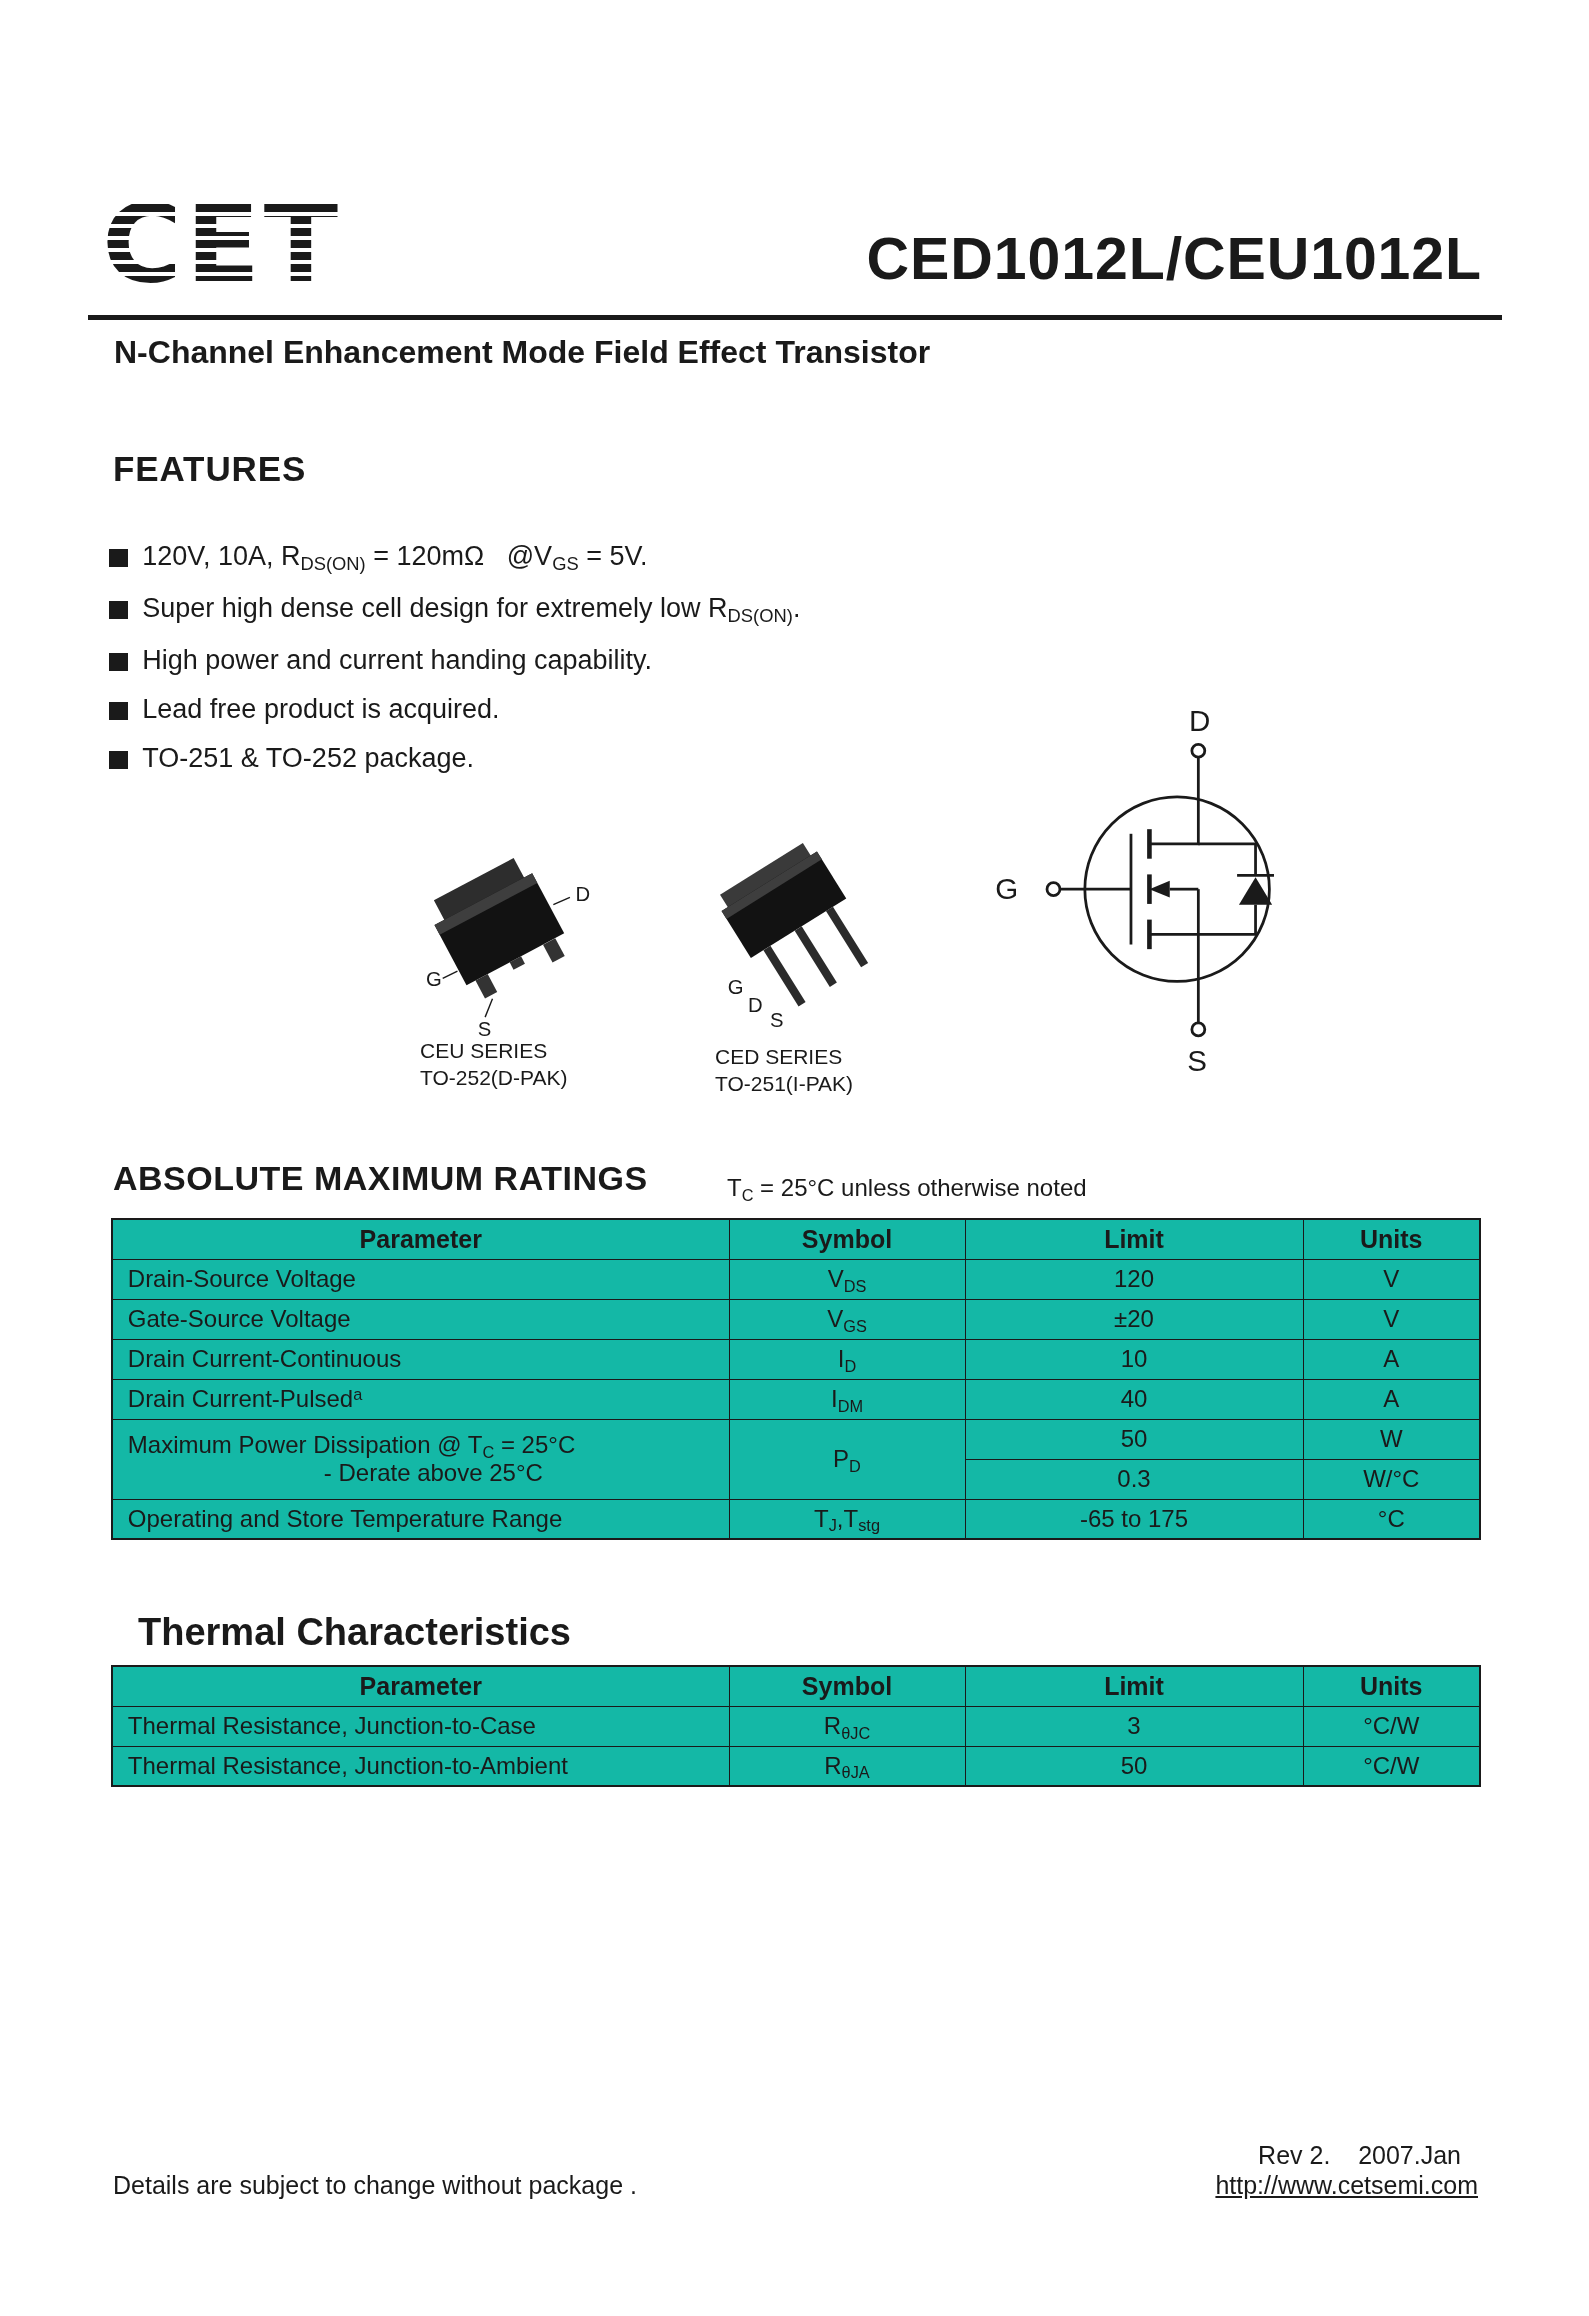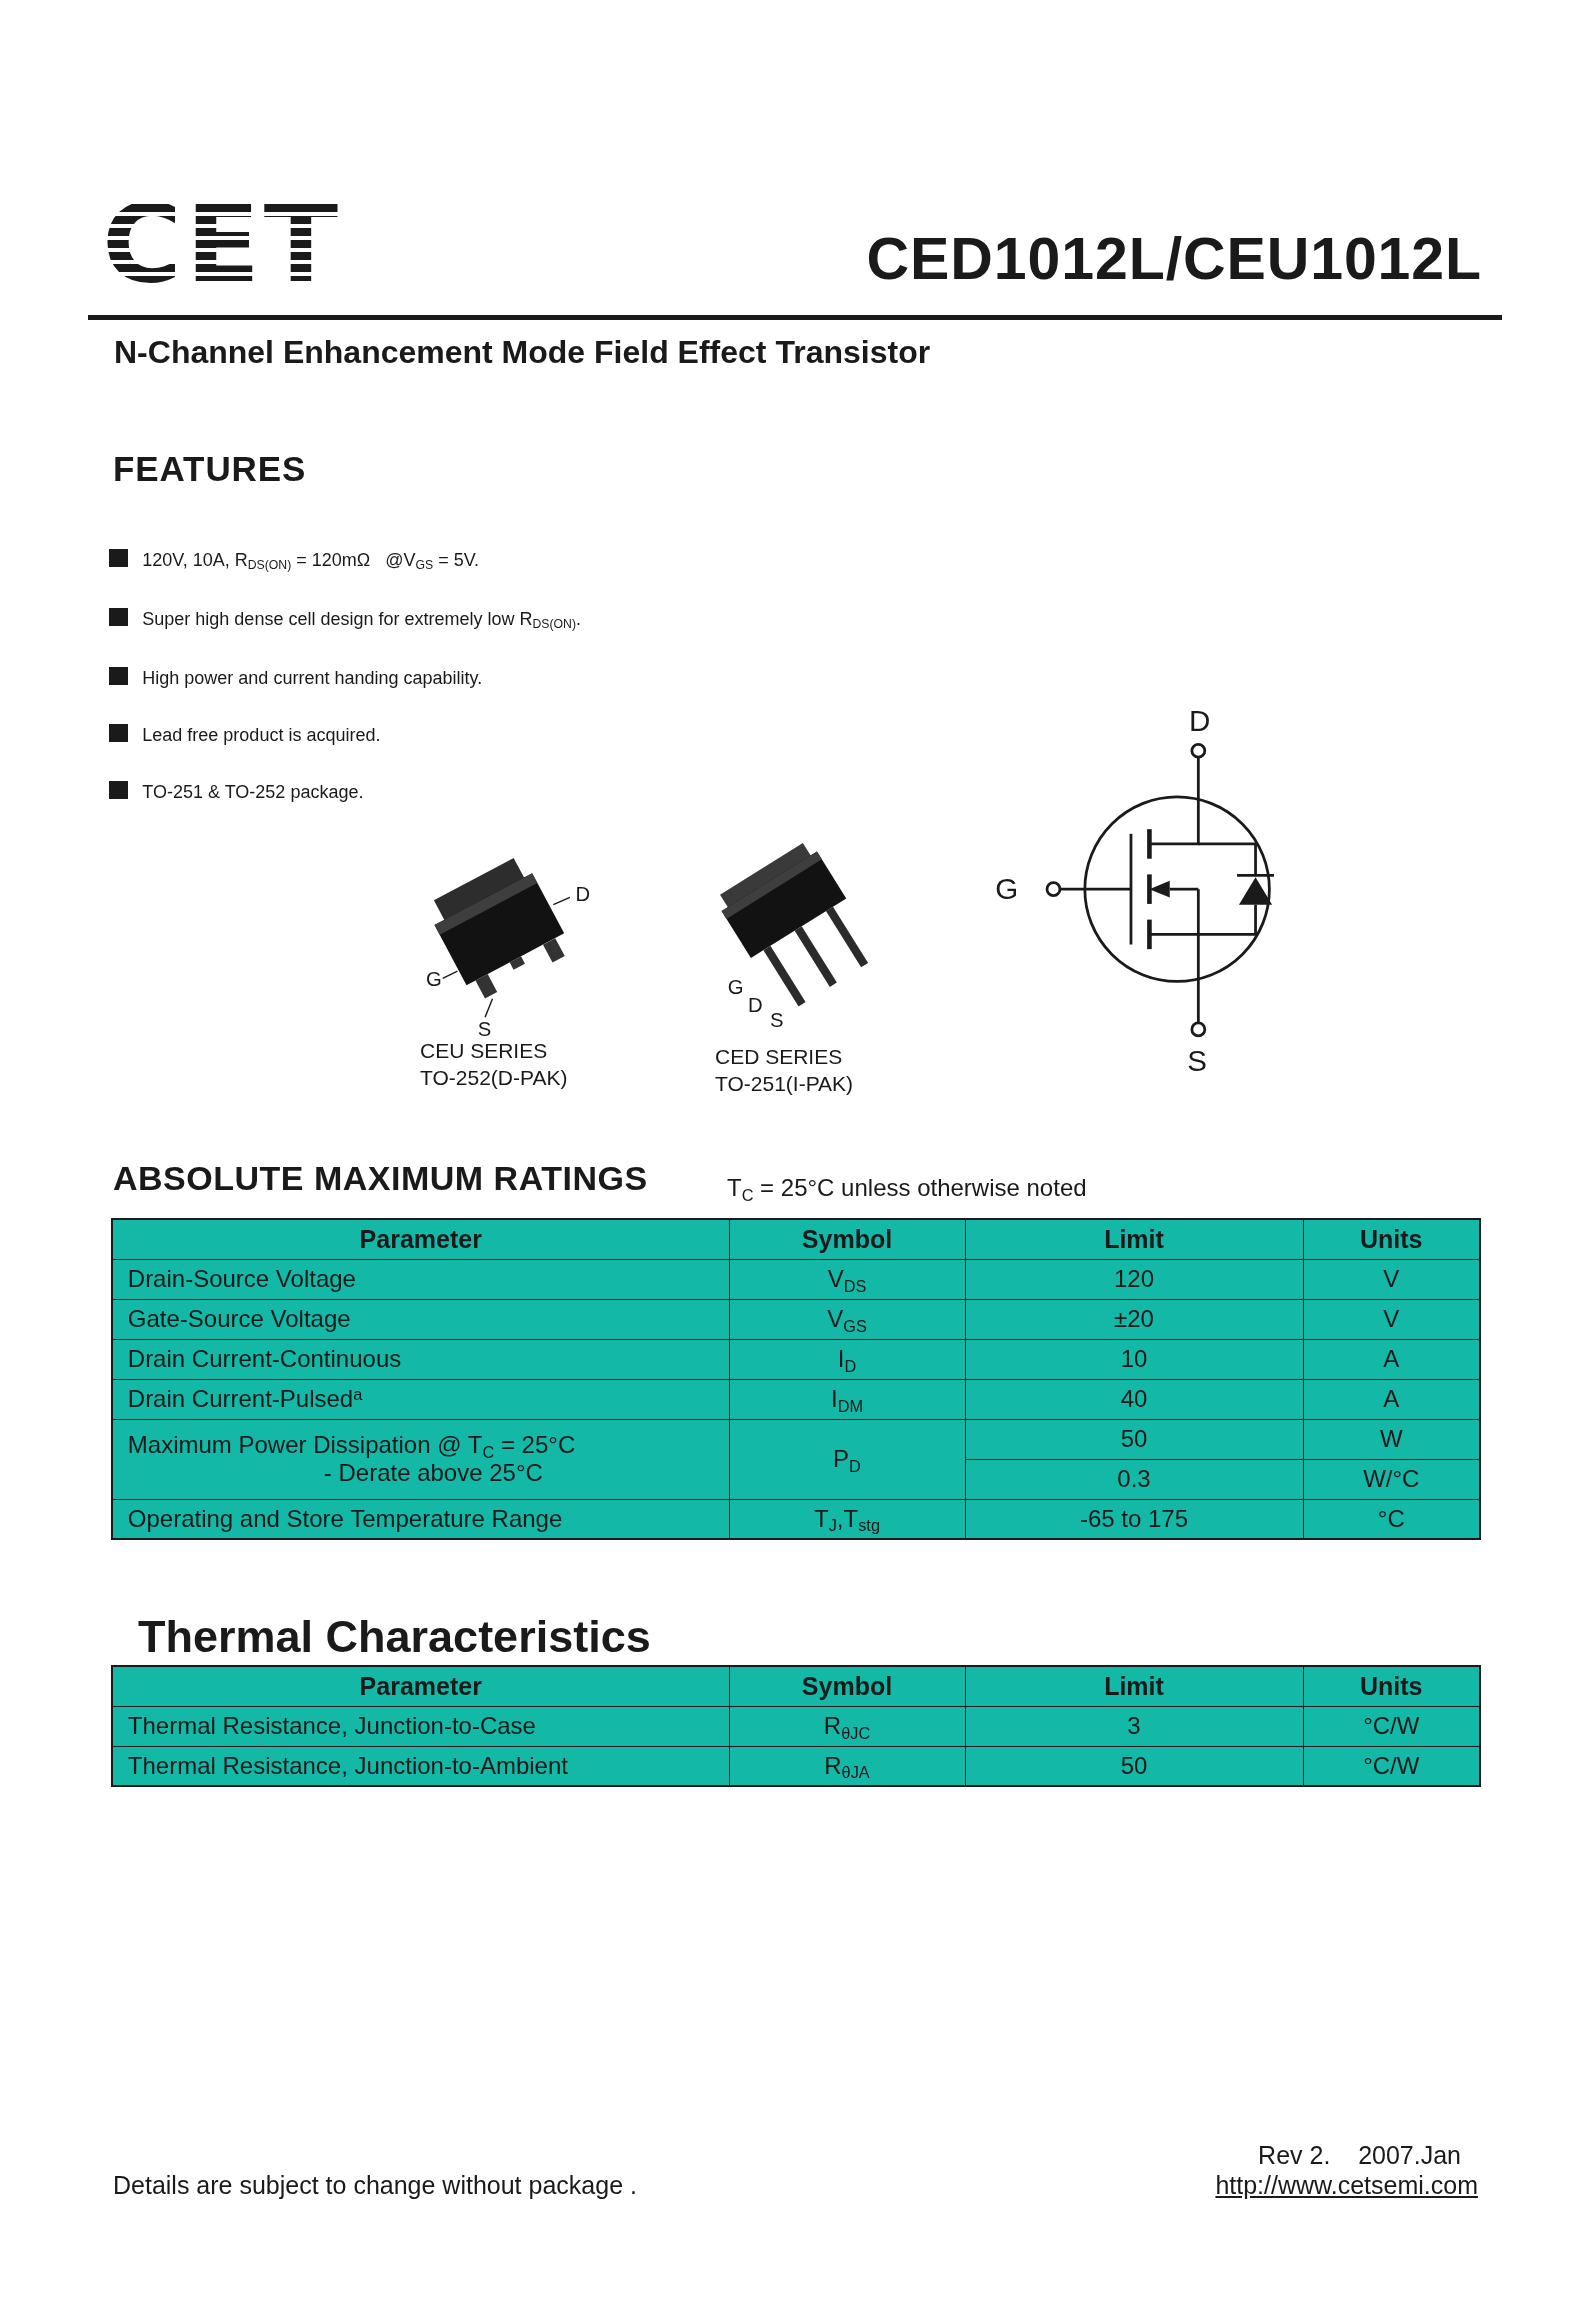--- a/index.html
+++ b/index.html
@@ -17,31 +17,31 @@
   
   .title { position:absolute; right:107px; top:225px; font-size:59px; font-weight:bold; letter-spacing:0.9px; }
   .rule-top { position:absolute; left:88px; top:315px; width:1414px; height:4.6px; background:#1a1a1a; }
   .subtitle { position:absolute; left:114px; top:334px; font-size:32px; font-weight:bold; }
 
   
   .features-heading { position:absolute; left:113px; top:449px; font-size:35px; font-weight:bold; letter-spacing:0.9px; }
   .features-list { position:absolute; left:109px; top:543px; list-style:none; }
   .feature-item { display:flex; align-items:flex-start; margin-bottom:23px; }
   .bullet { display:inline-block; width:18.5px; height:18.5px; background:#1a1a1a; margin-right:14.8px; margin-top:5.5px; flex:0 0 auto; }
-  .feature-text { font-size:18px; line-height:34px; white-space:pre-wrap; }
+  .feature-text { font-size:27px; line-height:26px; white-space:pre-wrap; }
 
   
   .fig { position:absolute; }
   .pkg-caption { position:absolute; font-size:21px; line-height:27px; }
   svg text { font-family:"Liberation Sans", sans-serif; }
 
   
   .h-abs { position:absolute; left:113px; top:1159px; font-size:34px; font-weight:bold; letter-spacing:0.5px; }
   .abs-note { position:absolute; left:727px; top:1174px; font-size:24px; }
-  .h-thermal { position:absolute; left:138px; top:1611px; font-size:45px; font-weight:bold; }
+  .h-thermal { position:absolute; left:138px; top:1611px; font-size:38px; font-weight:bold; }
 
   
   table.spec { position:absolute; left:111px; border-collapse:collapse; table-layout:fixed;
                width:1368px; border:2.8px solid #1a1a1a; background:#14b8a6; }
   .spec th, .spec td { border:1.8px solid #1a1a1a; font-size:24px; padding:0 9.2px; height:40px;
                text-align:center; vertical-align:middle; }
   .spec th { font-size:25px; font-weight:bold; }
   .spec td.param { text-align:left; padding-left:14.8px; }
   col.c-param { width:617px; } col.c-symbol { width:236px; } col.c-limit { width:338px; } col.c-units { width:177px; }
   #abs-table { top:1218px; }

